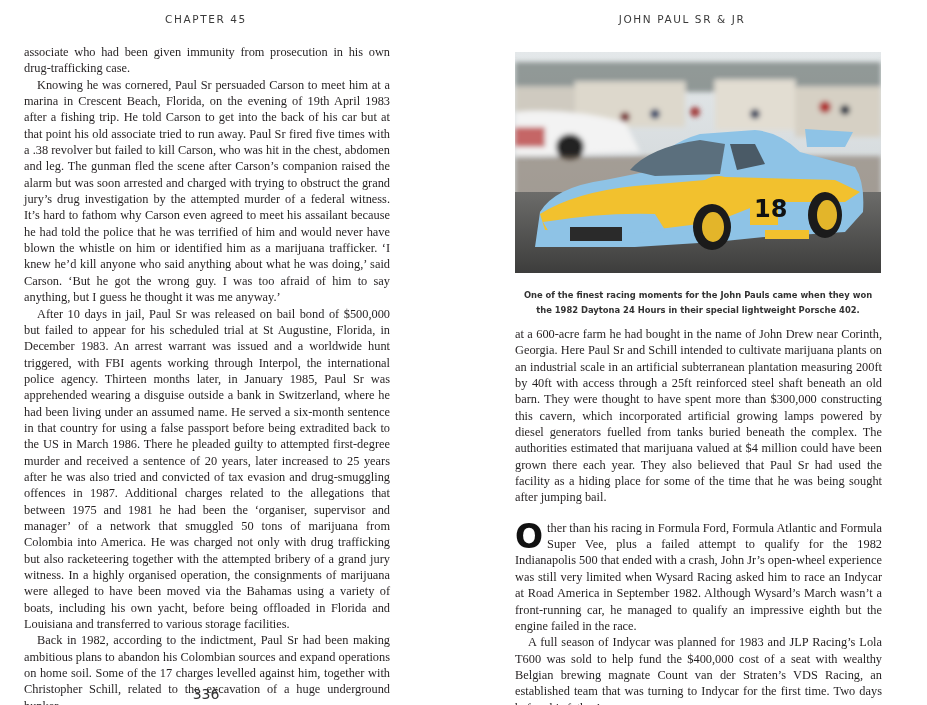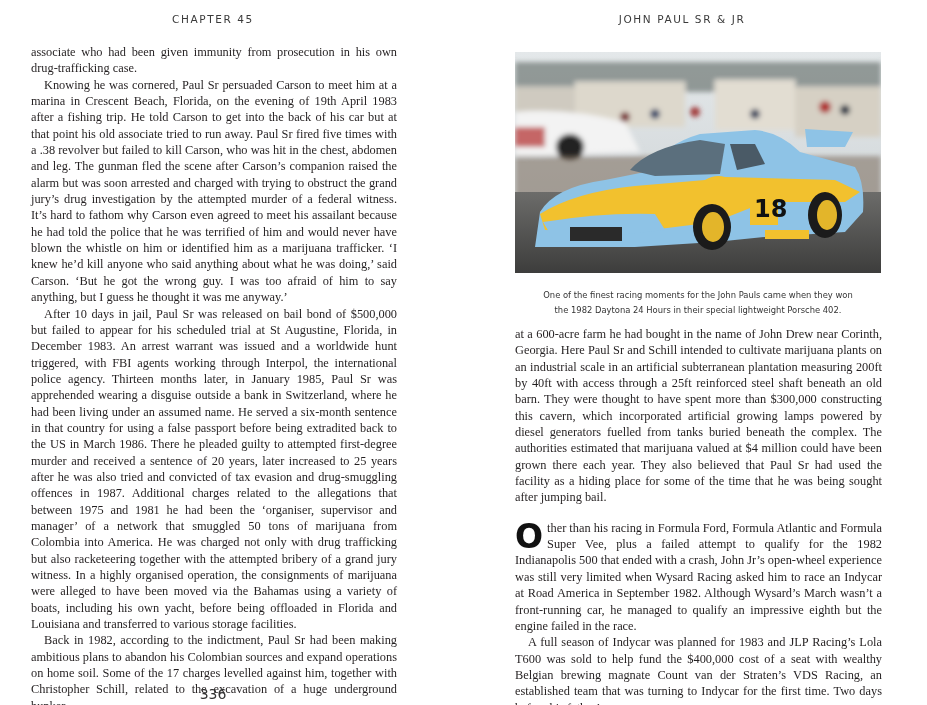--- a/index.html
+++ b/index.html
@@ -1,38 +1,38 @@
 <!DOCTYPE html>
 <html><head>
 <meta charset="utf-8">
 <style>
   html, body { margin:0; padding:0; }
   body { width:927px; height:705px; background:#ffffff; position:relative; overflow:hidden;
          font-family:"Liberation Serif", "DejaVu Serif", serif; color:#231f20; }
   .page { position:absolute; top:0; height:705px; }
-  .page.left { left:7px; width:463px;padding-left:24px; }
+  .page.left { left:0; width:463px;padding-left:24px; }
   .page.right { left:463px; width:464px; }
   .running-head { position:absolute; top:13px; left:0; width:100%; text-align:center;
          font-family:"DejaVu Sans", sans-serif; font-size:10.5px; letter-spacing:1.6px; color:#3a3a3a; }
   .page.left .running-head { left:23px; width:366px; }
   .page.right .running-head { left:36px; width:366px; }
   .folio { position:absolute; top:686px; font-family:"DejaVu Sans", sans-serif; font-size:14px; color:#333; text-align:center; }
   .page.left .folio { left:23px; width:366px; }
   .page.right .folio { left:52px; width:366px; }
   .col { position:absolute; font-size:12.35px; line-height:16.35px; text-align:justify; hyphens:manual; }
   .page.left .col { left:24px; top:44px; width:366px; }
   .page.right .col.body { left:52px; top:326px; width:367px; }
   .col p { margin:0; text-indent:0; }
   .col p.indent { text-indent:13px; }
   .col p.section-start { margin-top:14px; }
   .drop { float:left; font-family:"DejaVu Sans", sans-serif; font-weight:bold; font-size:33px; line-height:28px;
           margin:3px 4px 0 0; color:#111; }
   .photo { position:absolute; left:52px; top:52px; width:366px; height:221px; overflow:hidden; background:#f97316; }
   .caption { position:absolute; left:52px; top:288px; width:366px; text-align:center;
-             font-family:"DejaVu Sans", sans-serif; font-size:8.4px; line-height:15px; color:#333; }
+             font-family:"DejaVu Sans", sans-serif; font-size:8.4px; line-height:15px; color:#333;font-weight:bold; }
 </style>
 </head>
 <body>
 
 <div class="page left">
   <div class="running-head">CHAPTER 45</div>
   <div class="col">
     <p>associate who had been given immunity from prosecution in his own drug-trafficking case.</p>
     <p class="indent">Knowing he was cornered, Paul Sr persuaded Carson to meet him at a marina in Crescent Beach, Florida, on the evening of 19th April 1983 after a fishing trip. He told Carson to get into the back of his car but at that point his old associate tried to run away. Paul Sr fired five times with a .38 revolver but failed to kill Carson, who was hit in the chest, abdomen and leg. The gunman fled the scene after Carson’s companion raised the alarm but was soon arrested and charged with trying to obstruct the grand jury’s drug investigation by the attempted murder of a federal witness. It’s hard to fathom why Carson even agreed to meet his assailant because he had told the police that he was terrified of him and would never have blown the whistle on him or identified him as a marijuana trafficker. ‘I knew he’d kill anyone who said anything about what he was doing,’ said Carson. ‘But he got the wrong guy. I was too afraid of him to say anything, but I guess he thought it was me anyway.’</p>
     <p class="indent">After 10 days in jail, Paul Sr was released on bail bond of $500,000 but failed to appear for his scheduled trial at St Augustine, Florida, in December 1983. An arrest warrant was issued and a worldwide hunt triggered, with FBI agents working through Interpol, the international police agency. Thirteen months later, in January 1985, Paul Sr was apprehended wearing a disguise outside a bank in Switzerland, where he had been living under an assumed name. He served a six-month sentence in that country for using a false passport before being extradited back to the US in March 1986. There he pleaded guilty to attempted first-degree murder and received a sentence of 20 years, later increased to 25 years after he was also tried and convicted of tax evasion and drug-smuggling offences in 1987. Additional charges related to the allegations that between 1975 and 1981 he had been the ‘organiser, supervisor and manager’ of a network that smuggled 50 tons of marijuana from Colombia into America. He was charged not only with drug trafficking but also racketeering together with the attempted bribery of a grand jury witness. In a highly organised operation, the consignments of marijuana were alleged to have been moved via the Bahamas using a variety of boats, including his own yacht, before being offloaded in Florida and Louisiana and transferred to various storage facilities.</p>

